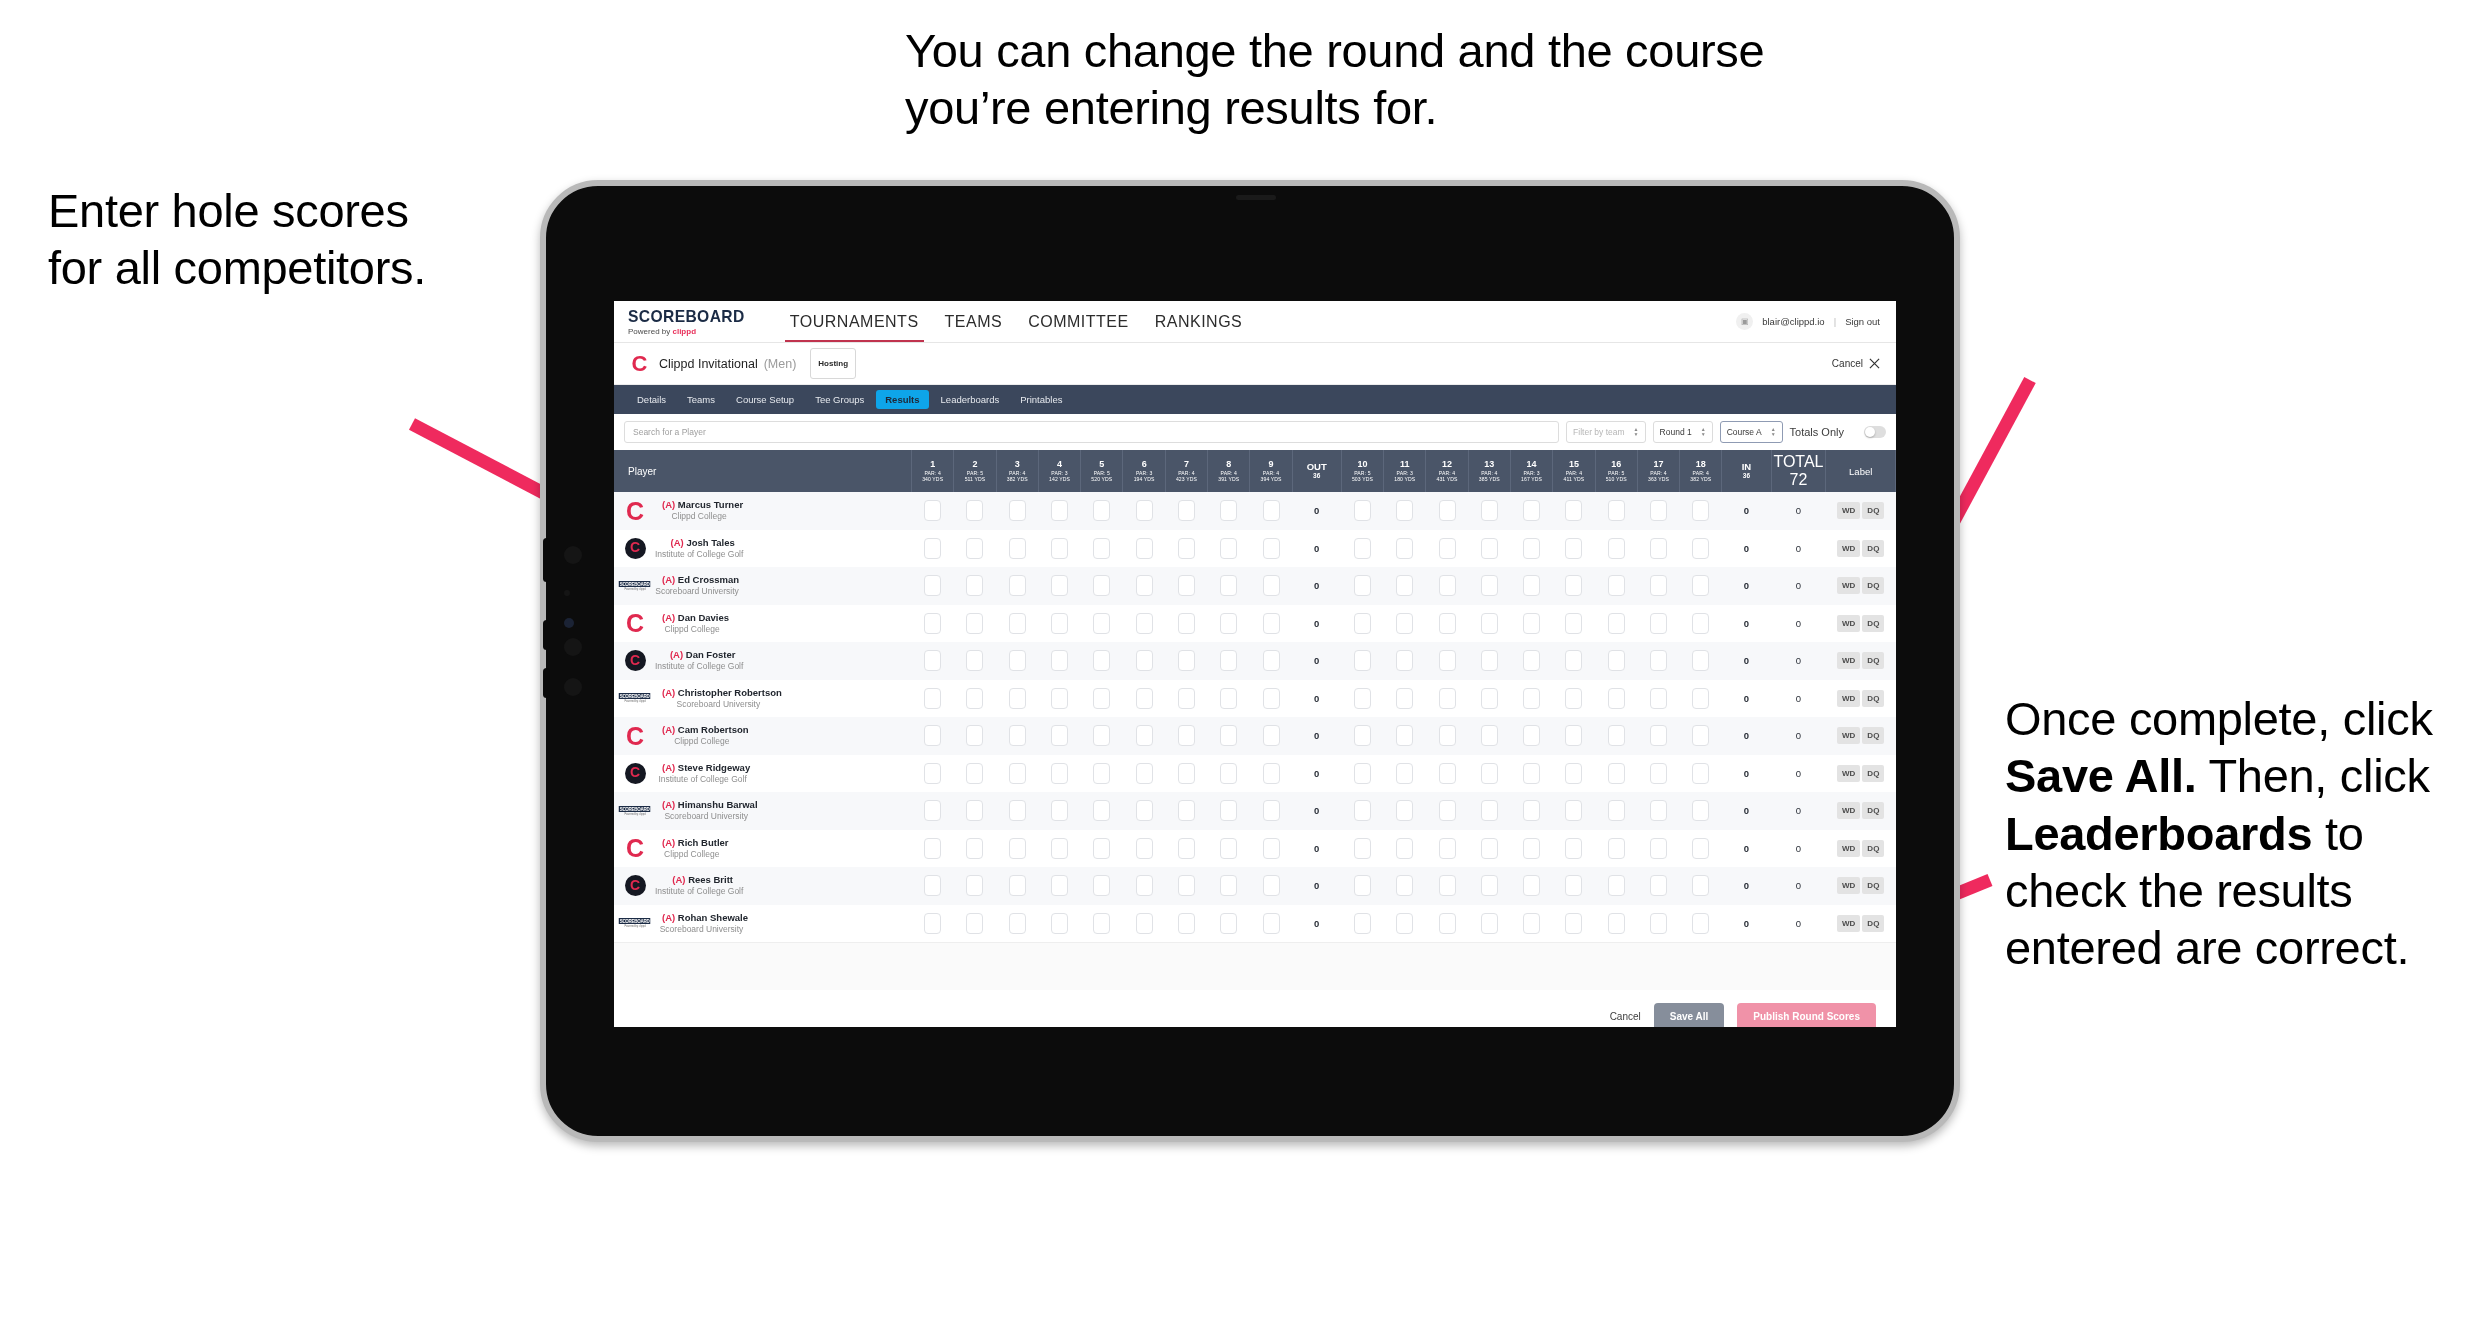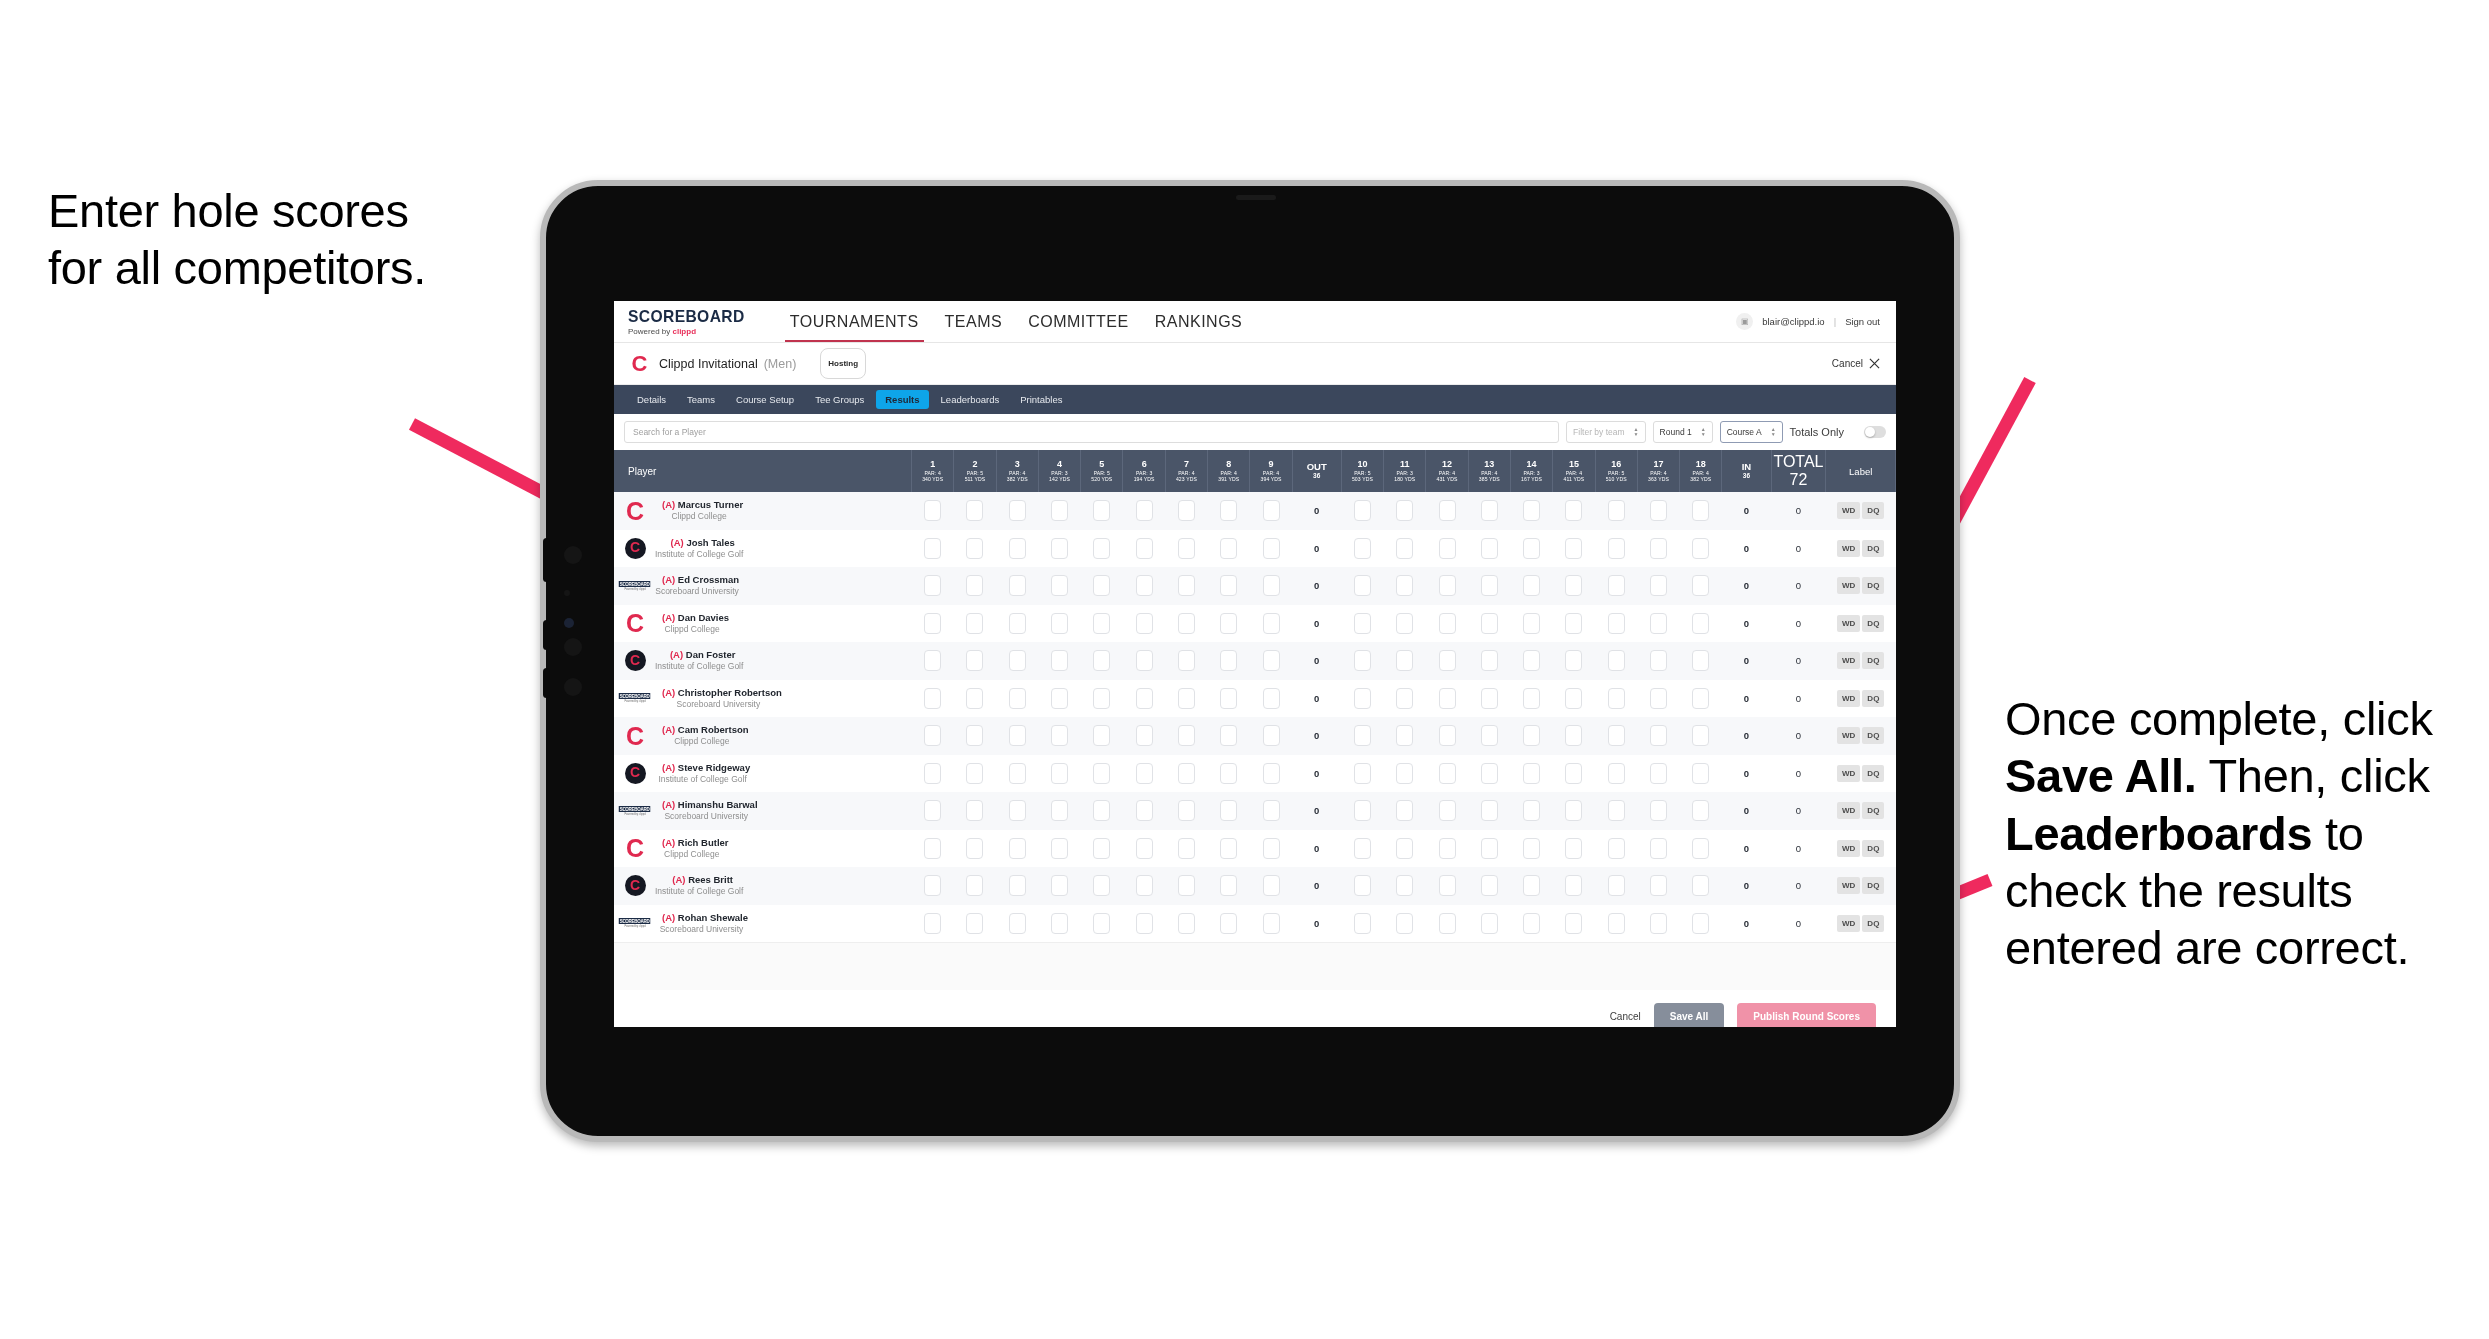--- a/index.html
+++ b/index.html
@@ -103,22 +103,22 @@
   }
   #tourney-logo {
     width: 19px; height: 19px; margin-right: 10px;
     display: flex; align-items: center; justify-content: center;
     font-family: "Liberation Sans", sans-serif;
     font-weight: 700; font-size: 22px; color: #e0294f; line-height: 1;
   }
   #tourney-name { font-size: 12.5px; color: #1e1e1e; font-weight: 400; }
   #tourney-gender { font-size: 12.5px; color: #9b9b9b; margin-left: 6px; }
   #tourney-badge {
-    margin-left: 24px; font-size: 8px; font-weight: 700; color: #2a2a2a;
-    border: 1px solid #d8d8d8; border-radius: 8px; padding: 10px 7px;
+    margin-left: 14px; font-size: 8px; font-weight: 700; color: #2a2a2a;
+    border: 1px solid #d8d8d8; border-radius: 3px; padding: 10px 7px;
   }
   #tourney-cancel {
     margin-left: auto; font-size: 10px; color: #333; display: flex;
     align-items: center; gap: 6px; cursor: pointer;
   }
 
   
   #subtabs {
     height: 29px; background: #3b475c; display: flex; align-items: center;
     padding-left: 14px; gap: 3px;
@@ -240,20 +240,21 @@
   #btn-publish {
     background: #f092a8; color: #fff; font-size: 10px; font-weight: 600;
     padding: 8px 16px; border-radius: 4px; cursor: pointer;
   }
 </style>
 </head>
 <body>
 
 <div id="stage">
 
+  <div class="callout" id="callout-top">You can change the round and the course you’re entering results for.</div>
   <div class="callout" id="callout-left">Enter hole scores for all competitors.</div>
 
 
   <div class="callout" id="callout-save">
     <span>Once complete, click </span><b>Save All.</b><span> Then, click </span><b>Leaderboards</b><span> to check the results entered are correct.</span>
   </div>
 
   <svg class="arrow-svg" style="left:0;top:0;width:2489px;height:1339px">
     <defs>
       <marker id="ah" markerWidth="5" markerHeight="5" refX="2.2" refY="2.5" orient="auto">

